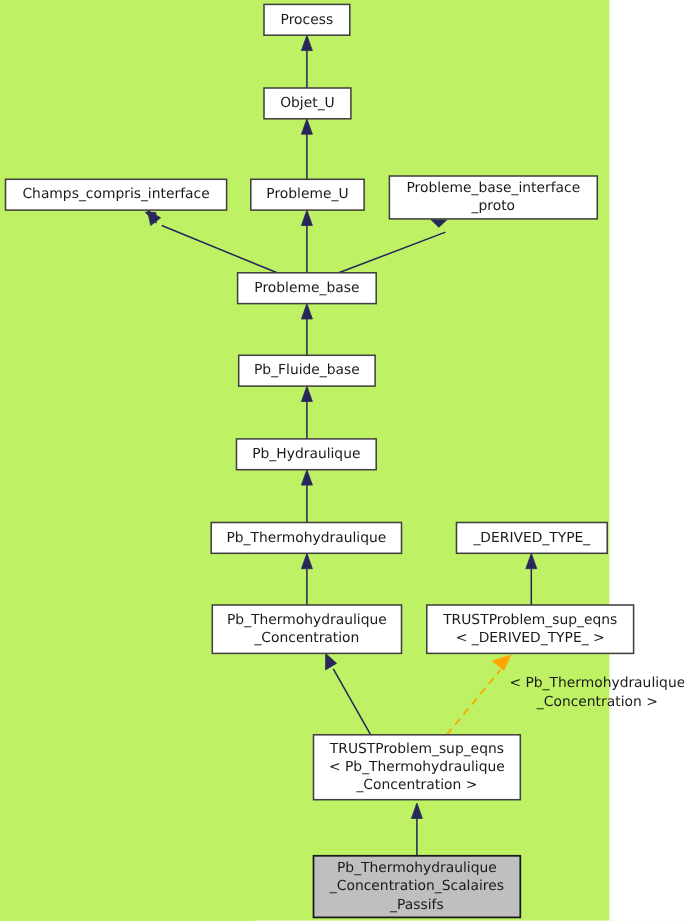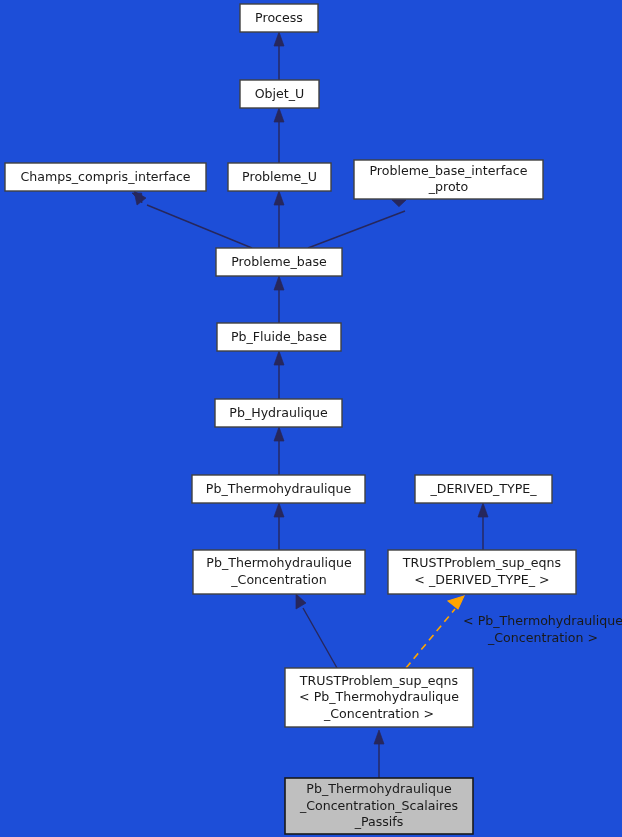--- a/index.html
+++ b/index.html
@@ -8,23 +8,23 @@
     background: #ffffff;
   }
   body {
     width: 622px;
     height: 837px;
     font-family: "DejaVu Sans", sans-serif;
     overflow: hidden;
   }
   #diagram-root {
     position: relative;
-    width: 622px;
+    width: 554px;
     height: 837px;
-    background: #1d4ed8;
+    background: #bef264;
   }
   svg#uml-svg {
     position: absolute;
     left: 0;
     top: 0;
     width: 622px;
     height: 837px;
     display: block;
   }
   .node-box {

